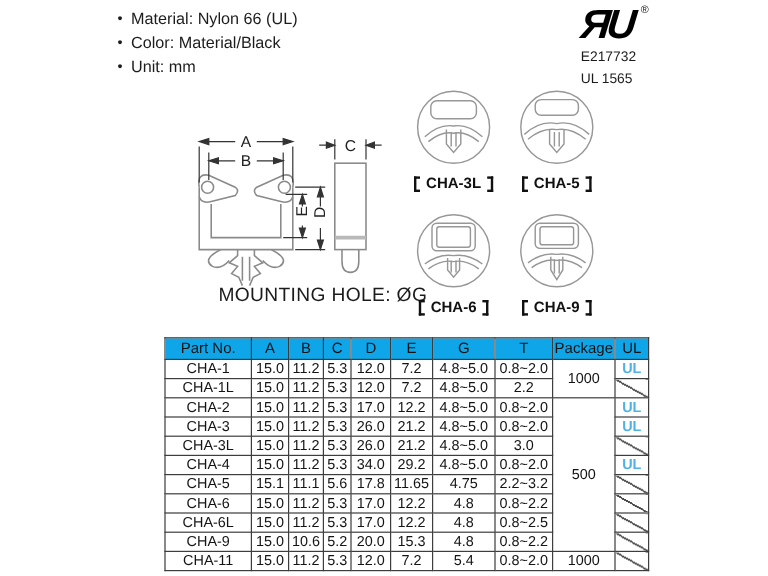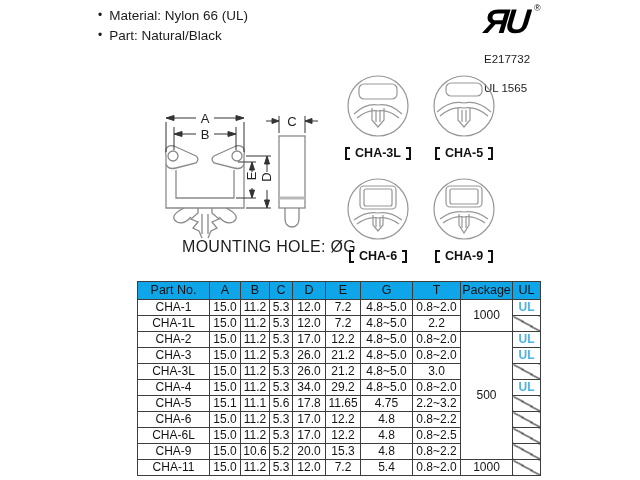--- a/index.html
+++ b/index.html
@@ -9,21 +9,21 @@
   .abs { position:absolute; }
 
   
   .specs { left:98px; top:6px; list-style:none; font-size:13.5px; line-height:19px; color:#1c1c1c; }
   .specs li::before { content:"•"; margin-right:7px; font-size:12px; position:relative; top:-1px; }
 
   
   .ulogo { left:484px; top:5px; width:64px; }
   .mark { font-weight:bold; font-style:italic; font-size:34px; line-height:32px; letter-spacing:-3px; transform:skewX(-6deg); color:#000; display:inline-block; }
   .reg { position:absolute; top:-2px; left:50px; font-size:9px; font-style:normal; }
-  .certtext { font-size:11.5px; line-height:13px; margin-top:16px; color:#1c1c1c; }
+  .certtext { font-size:11.5px; line-height:13px; margin-top:5px; color:#1c1c1c; }
 
   
   .notes { left:182px; top:240px; font-size:16px; line-height:14.5px; color:#1c1c1c; letter-spacing:0.3px; }
 
   svg text { font-family:"Liberation Sans", sans-serif; font-size:13px; fill:#222; }
 
   
   .cap { position:absolute; display:flex; align-items:center; justify-content:center; gap:5px; font-weight:bold; font-size:12.5px; width:96px; color:#111; }
   .br { width:5px; height:13px; border:2px solid #111; flex:0 0 auto; }
   .brl { border-right:none; } .brr { border-left:none; }
@@ -35,21 +35,22 @@
   .spec td.ulmark { color:#4fb2e5; font-weight:bold; }
   .spec td.slash { background:linear-gradient(to top right, transparent calc(50% - 0.7px), #4d4d4d calc(50% - 0.7px), #4d4d4d calc(50% + 0.7px), transparent calc(50% + 0.7px)); }
 </style>
 </head>
 <body>
 
 <div class="page">
 
   <ul class="abs specs">
     <li>Material: Nylon 66 (UL)</li>
-    <li>Part: Natural/Black</li>
+    <li>Color: Material/Black</li>
+    <li>Unit: mm</li>
   </ul>
 
   <div class="abs ulogo">
     <div style="position:relative;">
       <span class="mark">ЯU</span>
       <span class="reg">®</span>
     </div>
     <div class="certtext">E217732</div>
     <div class="certtext">UL 1565</div>
   </div>

